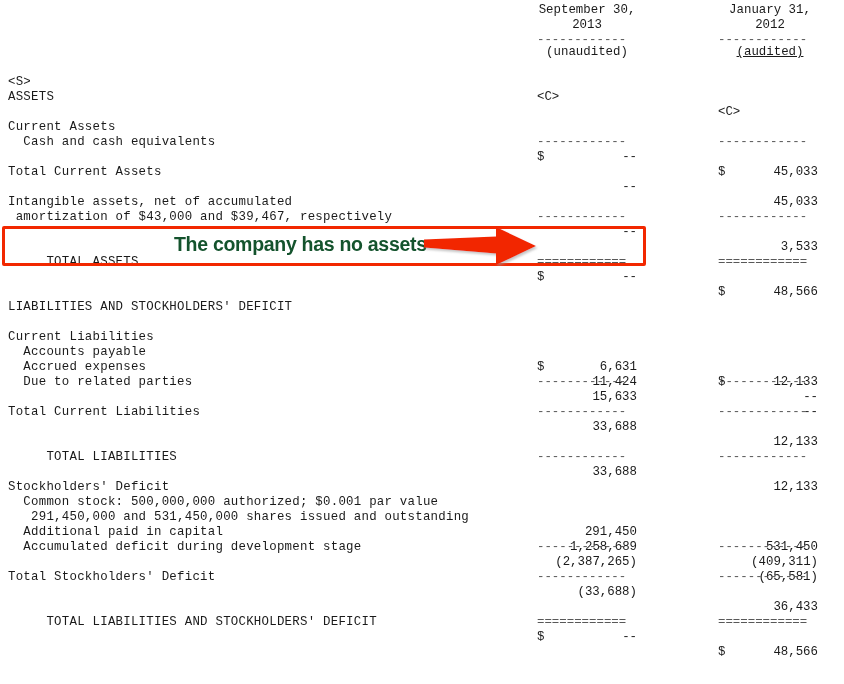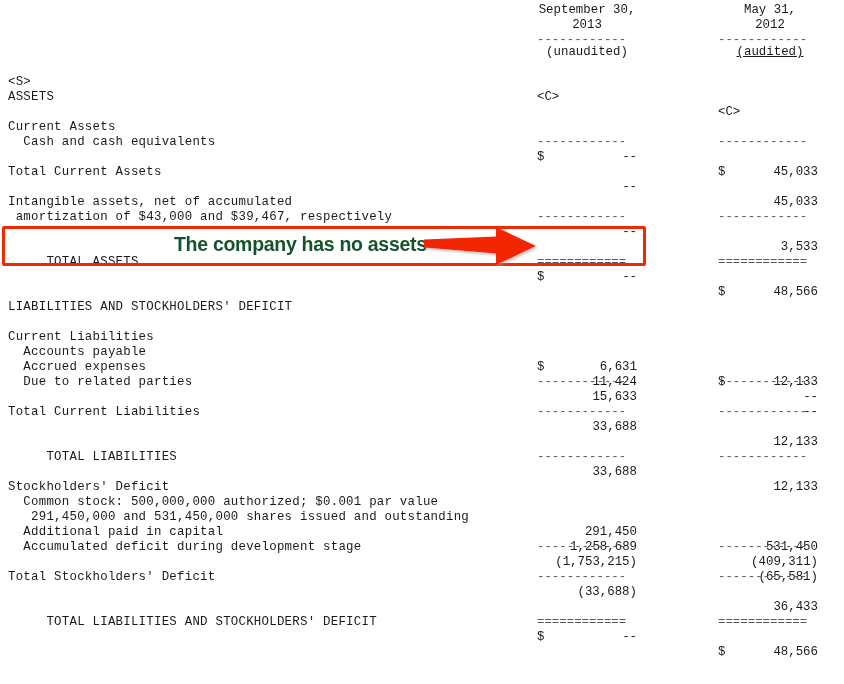--- a/index.html
+++ b/index.html
@@ -119,21 +119,21 @@
   }
 </style>
 </head>
 <body>
 
 <div id="page">
   <div class="sheet">
 
     <div class="hdr hdr1" style="top:3px;">September 30,</div>
     <div class="hdr hdr1" style="top:18px;">2013</div>
-    <div class="hdr hdr2" style="top:3px;">May 31,</div>
+    <div class="hdr hdr2" style="top:3px;">January 31,</div>
     <div class="hdr hdr2" style="top:18px;">2012</div>
 
     <div class="dashline dl1" style="top:33px;">------------</div>
     <div class="dashline dl2" style="top:33px;">------------</div>
 
     <div class="hdr hdr1" style="top:45px;">(unaudited)</div>
     <div class="hdr hdr2" style="top:45px;text-decoration:underline;">(audited)</div>
 
     <div class="row" style="top:60px;">
       <span class="label">&lt;S&gt;</span>
@@ -248,21 +248,21 @@
     </div>
 
     <div class="row" style="top:510px;">
       <span class="label">  Additional paid in capital</span>
       <span class="col1"><span class="val">1,258,689</span></span>
       <span class="col2"><span class="val">(409,311)</span></span>
     </div>
 
     <div class="row" style="top:525px;">
       <span class="label">  Accumulated deficit during development stage</span>
-      <span class="col1"><span class="val">(1,753,215)</span></span>
+      <span class="col1"><span class="val">(2,387,265)</span></span>
       <span class="col2"><span class="val">(65,581)</span></span>
     </div>
 
     <div class="dashline dl1" style="top:540px;">------------</div>
     <div class="dashline dl2" style="top:540px;">------------</div>
 
     <div class="row" style="top:555px;">
       <span class="label">Total Stockholders' Deficit</span>
       <span class="col1"><span class="val">(33,688)</span></span>
       <span class="col2"><span class="val">36,433</span></span>

